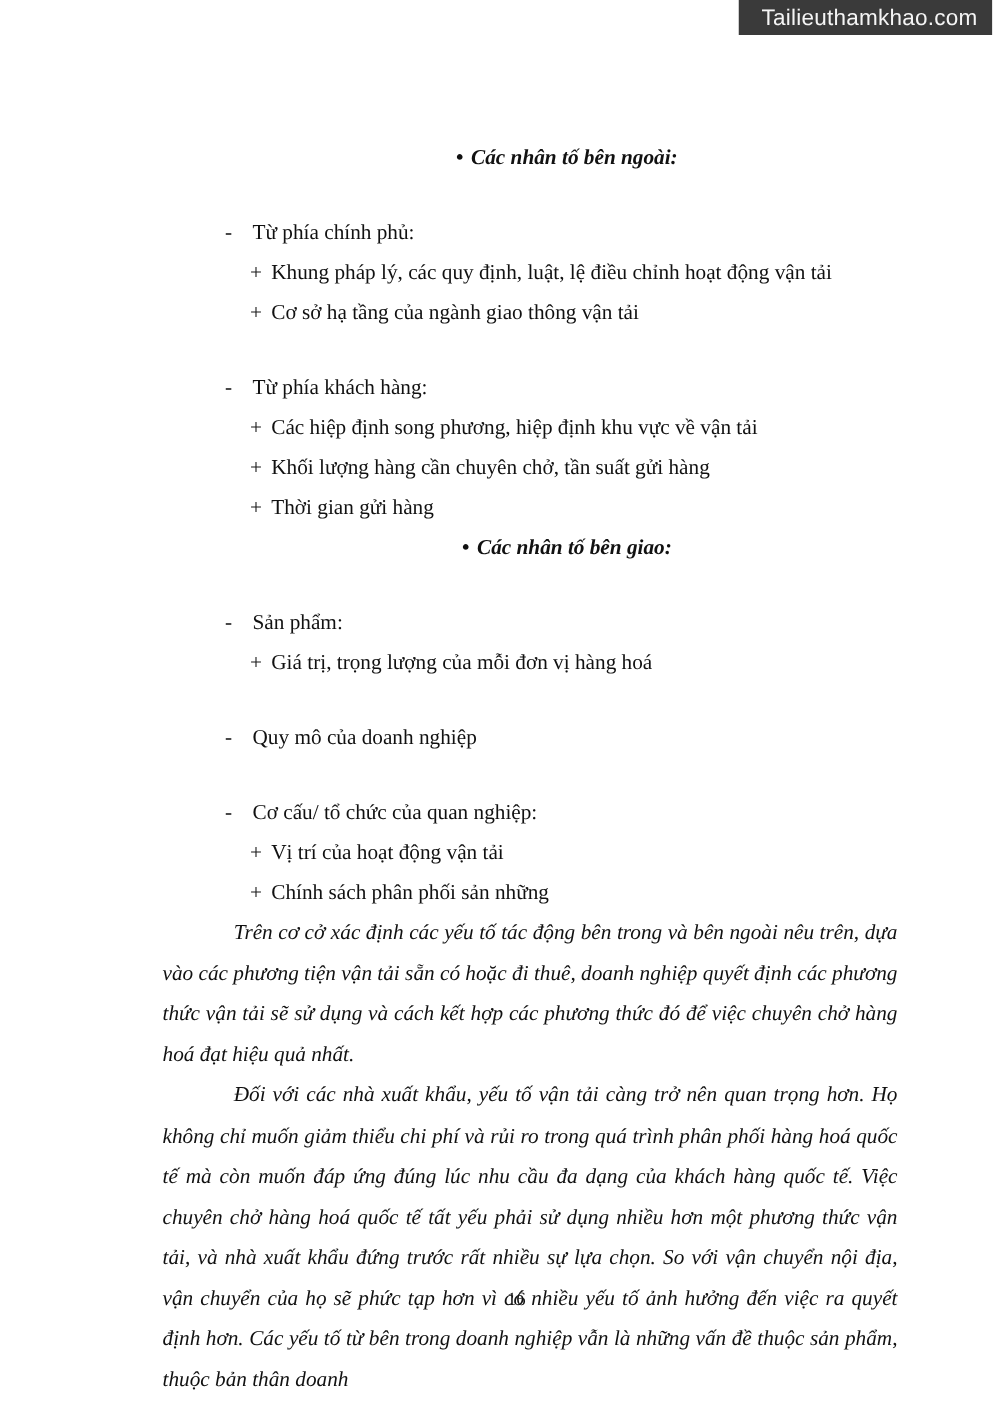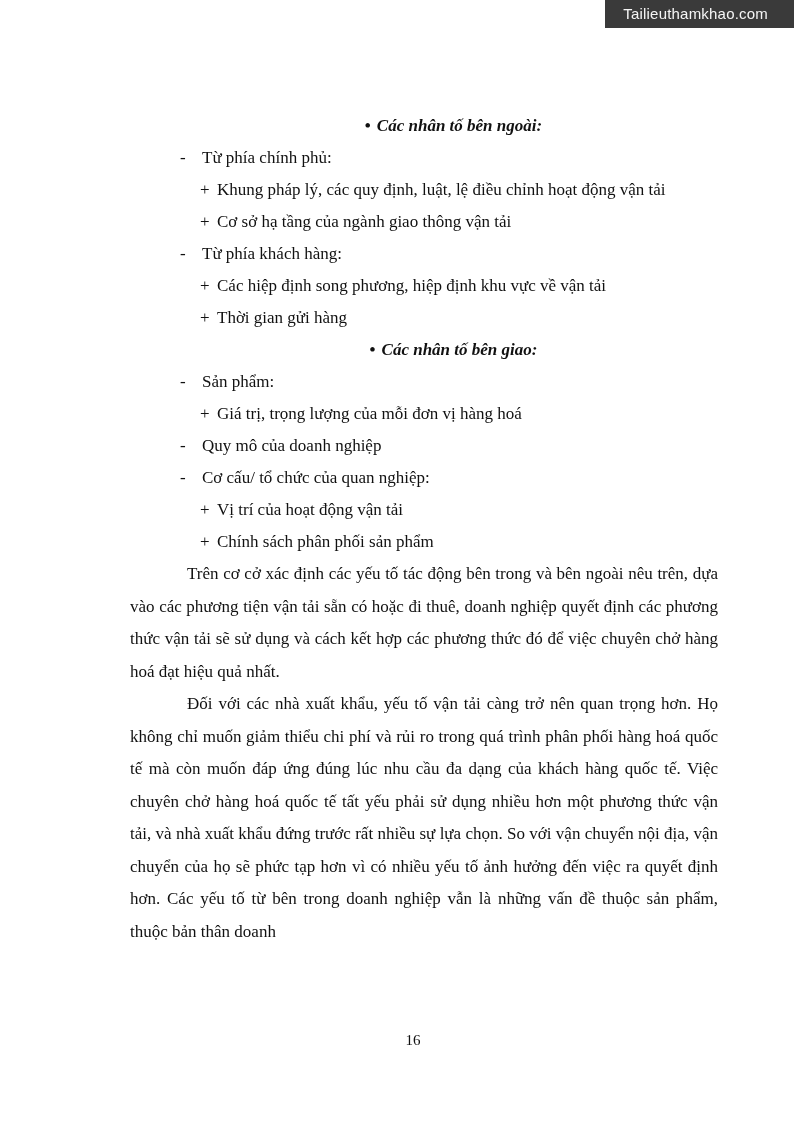--- a/index.html
+++ b/index.html
@@ -16,49 +16,49 @@
     color: #111111;
     overflow: hidden;
   }
   .watermark {
     position: absolute;
     top: 0;
     right: 0;
     background: #3a3a3a;
     color: #f5f5f5;
     font-family: "Liberation Sans", sans-serif;
-    font-size: 15px;
+    font-size: 18px;
     line-height: 28px;
     height: 28px;
-    padding: 0 26px 0 18px;
+    padding: 0 12px 0 18px;
     letter-spacing: 0.2px;
   }
   .content {
     position: absolute;
     top: 110px;
     left: 130px;
     width: 588px;
   }
   .o-line {
     font-size: 17px;
     line-height: 32px;
     white-space: nowrap;
   }
   .level-bullet { padding-left: 53px; text-align: center; }
-  .level-dash   { padding-left: 50px; }
+  .level-dash   { padding-left: 50px; margin-top: 28px; }
   .level-plus   { padding-left: 70px; }
   .marker { display: inline-block; }
   .level-bullet .marker { width: 18px; font-weight: bold; }
   .level-dash .marker   { width: 22px; }
   .level-plus .marker   { width: 17px; }
   .level-bullet .o-text {
     font-weight: bold;
     font-style: italic;
   }
-  .paragraphs { margin-top: 0; }
+  .paragraphs { margin-top: 0; font-style: italic; }
   .body-para {
     margin: 0;
     font-size: 17px;
     line-height: 32.5px;
     text-align: justify;
     text-indent: 57px;
   }
   .page-number {
     position: absolute;
     top: 1032px;
@@ -77,28 +77,29 @@
   <div class="watermark">Tailieuthamkhao.com</div>
 
   <div class="content">
     <div class="outline">
         <div class="o-line level-bullet"><span class="marker">•</span><span class="o-text">Các nhân tố bên ngoài:</span></div>
         <div class="o-line level-dash"><span class="marker">-</span><span class="o-text">Từ phía chính phủ:</span></div>
         <div class="o-line level-plus"><span class="marker">+</span><span class="o-text">Khung pháp lý, các quy định, luật, lệ điều chỉnh hoạt động vận tải</span></div>
         <div class="o-line level-plus"><span class="marker">+</span><span class="o-text">Cơ sở hạ tầng của ngành giao thông vận tải</span></div>
         <div class="o-line level-dash"><span class="marker">-</span><span class="o-text">Từ phía khách hàng:</span></div>
         <div class="o-line level-plus"><span class="marker">+</span><span class="o-text">Các hiệp định song phương, hiệp định khu vực về vận tải</span></div>
+        <div class="o-line level-plus"><span class="marker">+</span><span class="o-text">Khối lượng hàng cần chuyên chở, tần suất gửi hàng</span></div>
         <div class="o-line level-plus"><span class="marker">+</span><span class="o-text">Thời gian gửi hàng</span></div>
         <div class="o-line level-bullet"><span class="marker">•</span><span class="o-text">Các nhân tố bên giao:</span></div>
         <div class="o-line level-dash"><span class="marker">-</span><span class="o-text">Sản phẩm:</span></div>
         <div class="o-line level-plus"><span class="marker">+</span><span class="o-text">Giá trị, trọng lượng của mỗi đơn vị hàng hoá</span></div>
         <div class="o-line level-dash"><span class="marker">-</span><span class="o-text">Quy mô của doanh nghiệp</span></div>
         <div class="o-line level-dash"><span class="marker">-</span><span class="o-text">Cơ cấu/ tổ chức của quan nghiệp:</span></div>
         <div class="o-line level-plus"><span class="marker">+</span><span class="o-text">Vị trí của hoạt động vận tải</span></div>
-        <div class="o-line level-plus"><span class="marker">+</span><span class="o-text">Chính sách phân phối sản phẩm</span></div>
+        <div class="o-line level-plus"><span class="marker">+</span><span class="o-text">Chính sách phân phối sản những</span></div>
       </div>
 
     <div class="paragraphs">
         <p class="body-para">Trên cơ cở xác định các yếu tố tác động bên trong và bên ngoài nêu trên, dựa vào các phương tiện vận tải sẵn có hoặc đi thuê, doanh nghiệp quyết định các phương thức vận tải sẽ sử dụng và cách kết hợp các phương thức đó để việc chuyên chở hàng hoá đạt hiệu quả nhất.</p>
         <p class="body-para">Đối với các nhà xuất khẩu, yếu tố vận tải càng trở nên quan trọng hơn. Họ không chỉ muốn giảm thiểu chi phí và rủi ro trong quá trình phân phối hàng hoá quốc tế mà còn muốn đáp ứng đúng lúc nhu cầu đa dạng của khách hàng quốc tế. Việc chuyên chở hàng hoá quốc tế tất yếu phải sử dụng nhiều hơn một phương thức vận tải, và nhà xuất khẩu đứng trước rất nhiều sự lựa chọn. So với vận chuyển nội địa, vận chuyển của họ sẽ phức tạp hơn vì có nhiều yếu tố ảnh hưởng đến việc ra quyết định hơn. Các yếu tố từ bên trong doanh nghiệp vẫn là những vấn đề thuộc sản phẩm, thuộc bản thân doanh</p>
       </div>
   </div>
 
   <div class="page-number">16</div>
 

